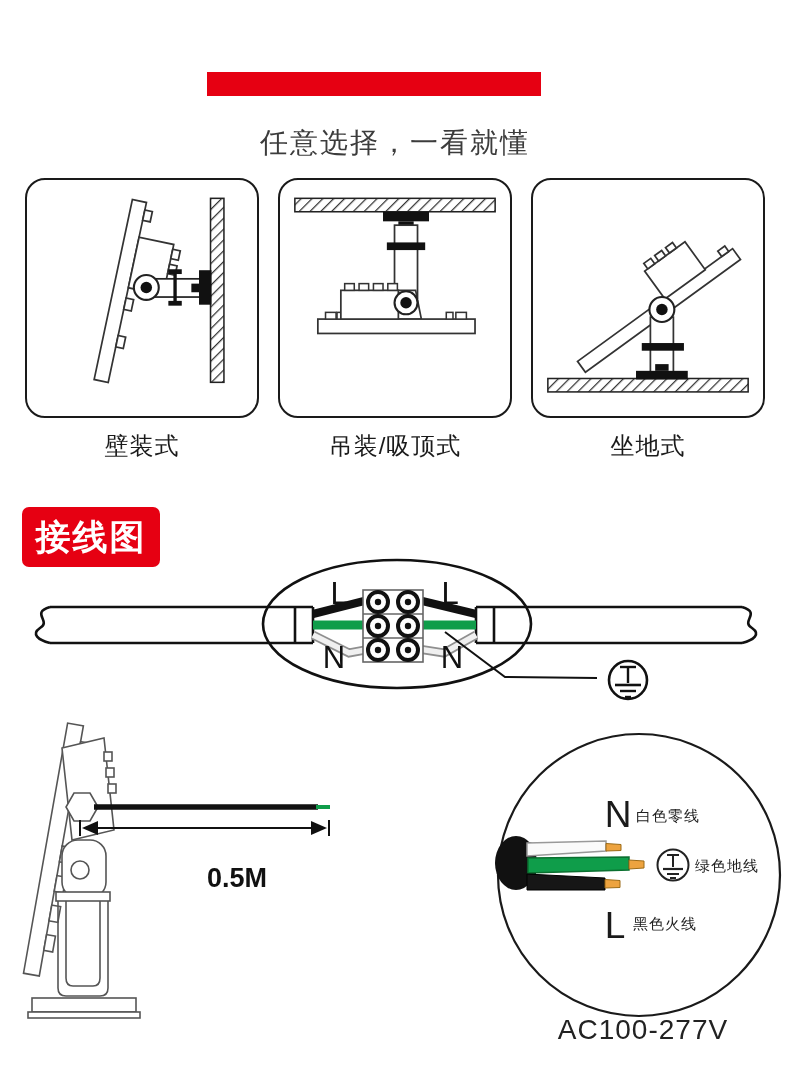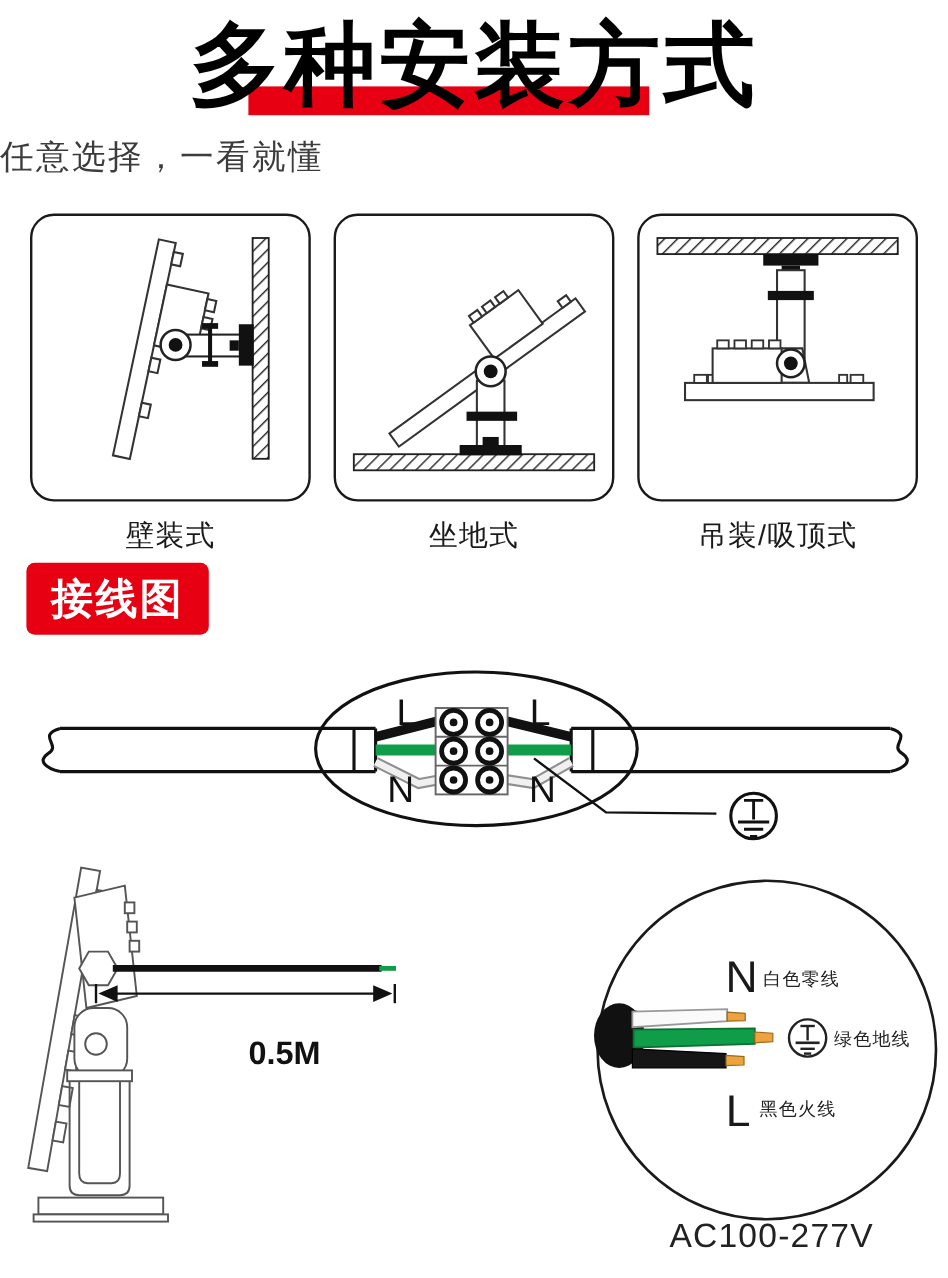--- a/index.html
+++ b/index.html
@@ -12,45 +12,44 @@
     color:#111;
     overflow:hidden;
   }
   
   .title-wrap{position:absolute;top:0;left:0;width:790px;height:110px;
     display:flex;align-items:center;justify-content:center;}
   .title-redbar{position:absolute;left:207px;top:72px;width:334px;height:24px;
     background:#e60012;z-index:1;}
   .title-text{position:relative;z-index:2;font-size:76px;font-weight:900;
     letter-spacing:3px;color:#000;line-height:1;}
-  .subtitle{position:absolute;top:112px;left:0;width:790px;
+  .subtitle{position:absolute;top:124px;left:0;width:790px;text-align:center;
     font-size:28px;letter-spacing:2px;color:#3c3c3c;}
   
   .mounts{position:absolute;top:178px;left:0;width:790px;
     display:flex;justify-content:center;gap:19px;padding:0 21px;box-sizing:border-box;}
   .mount-col{display:flex;flex-direction:column;align-items:center;width:234px;}
   .mount-box{width:230px;height:236px;border:2.5px solid #1a1a1a;border-radius:20px;
     background:#fff;display:flex;align-items:center;justify-content:center;}
   .mount-label{margin-top:12px;font-size:24px;font-weight:500;color:#1a1a1a;letter-spacing:1px;}
   
-  .wiring-badge{position:absolute;left:22px;top:469px;width:152px;height:60px;
+  .wiring-badge{position:absolute;left:22px;top:507px;width:138px;height:60px;
     background:#e60012;border-radius:7px;display:flex;align-items:center;justify-content:center;
     color:#fff;font-size:35px;font-weight:700;letter-spacing:2px;}
   .wiring-svg{position:absolute;top:552px;left:0;}
   .bottom-svg{position:absolute;top:710px;left:0;}
   svg text{font-family:"Liberation Sans", sans-serif;}
 </style>
 </head>
 <body>
 
 <div class="page">
 
   <div class="title-wrap">
     <div class="title-redbar"></div>
-    <div class="title-text">多种安装方式</div>
   </div>
   <div class="subtitle">任意选择，一看就懂</div>
 
   <div class="mounts">
 
     <div class="mount-col">
       <div class="mount-box">
         <svg width="226" height="230" viewBox="0 0 233 240">
           <defs>
             <pattern id="hatch1" width="8" height="8" patternTransform="rotate(45)" patternUnits="userSpaceOnUse">
@@ -77,43 +76,20 @@
           <circle cx="121" cy="109" r="13" fill="#fff" stroke="#222" stroke-width="2.2"></circle>
           <circle cx="121" cy="109" r="6" fill="#111"></circle>
         </svg>
       </div>
       <div class="mount-label">壁装式</div>
     </div>
 
     <div class="mount-col">
       <div class="mount-box">
         <svg width="226" height="230" viewBox="0 0 233 240">
-          <rect x="12" y="204" width="209" height="14" fill="url(#hatch1)" stroke="#222" stroke-width="1.6"></rect>
-          <g transform="rotate(-36 131 132)" fill="#fff" stroke="#333" stroke-width="1.8">
-            <rect x="28" y="124" width="200" height="14"></rect>
-            <rect x="140" y="89" width="52" height="36"></rect>
-            <rect x="144" y="82" width="9" height="7"></rect>
-            <rect x="158" y="82" width="9" height="7"></rect>
-            <rect x="172" y="82" width="9" height="7"></rect>
-            <rect x="214" y="117" width="9" height="7"></rect>
-          </g>
-          <rect x="119" y="140" width="24" height="58" fill="#fff" stroke="#333" stroke-width="1.8"></rect>
-          <rect x="110" y="167" width="44" height="8" fill="#111"></rect>
-          <rect x="104" y="196" width="54" height="9" fill="#111"></rect>
-          <rect x="124" y="189" width="14" height="7" fill="#111"></rect>
-          <circle cx="131" cy="132" r="13" fill="#fff" stroke="#222" stroke-width="2.2"></circle>
-          <circle cx="131" cy="132" r="6" fill="#111"></circle>
-        </svg>
-      </div>
-      <div class="mount-label">坐地式</div>
-    </div>
-
-    <div class="mount-col">
-      <div class="mount-box">
-        <svg width="226" height="230" viewBox="0 0 233 240">
           <rect x="12" y="16" width="209" height="14" fill="url(#hatch1)" stroke="#222" stroke-width="1.6"></rect>
           <rect x="104" y="30" width="48" height="10" fill="#111"></rect>
           <rect x="120" y="40" width="16" height="8" fill="#111"></rect>
           <rect x="116" y="44" width="24" height="76" fill="#fff" stroke="#333" stroke-width="1.8"></rect>
           <rect x="108" y="62" width="40" height="8" fill="#111"></rect>
           <polygon points="112,142 144,142 138,112 118,112" fill="#fff" stroke="#333" stroke-width="1.8"></polygon>
           <rect x="36" y="142" width="164" height="15" fill="#fff" stroke="#333" stroke-width="1.8"></rect>
           <rect x="44" y="135" width="11" height="7" fill="#fff" stroke="#333" stroke-width="1.6"></rect>
           <rect x="56" y="135" width="7" height="7" fill="#fff" stroke="#333" stroke-width="1.6"></rect>
           <rect x="180" y="135" width="11" height="7" fill="#fff" stroke="#333" stroke-width="1.6"></rect>
@@ -122,20 +98,43 @@
           <rect x="64" y="105" width="10" height="7" fill="#fff" stroke="#333" stroke-width="1.6"></rect>
           <rect x="79" y="105" width="10" height="7" fill="#fff" stroke="#333" stroke-width="1.6"></rect>
           <rect x="94" y="105" width="10" height="7" fill="#fff" stroke="#333" stroke-width="1.6"></rect>
           <rect x="109" y="105" width="10" height="7" fill="#fff" stroke="#333" stroke-width="1.6"></rect>
           <circle cx="128" cy="125" r="12" fill="#fff" stroke="#222" stroke-width="2.2"></circle>
           <circle cx="128" cy="125" r="6" fill="#111"></circle>
         </svg>
       </div>
       <div class="mount-label">吊装/吸顶式</div>
     </div>
+
+    <div class="mount-col">
+      <div class="mount-box">
+        <svg width="226" height="230" viewBox="0 0 233 240">
+          <rect x="12" y="204" width="209" height="14" fill="url(#hatch1)" stroke="#222" stroke-width="1.6"></rect>
+          <g transform="rotate(-36 131 132)" fill="#fff" stroke="#333" stroke-width="1.8">
+            <rect x="28" y="124" width="200" height="14"></rect>
+            <rect x="140" y="89" width="52" height="36"></rect>
+            <rect x="144" y="82" width="9" height="7"></rect>
+            <rect x="158" y="82" width="9" height="7"></rect>
+            <rect x="172" y="82" width="9" height="7"></rect>
+            <rect x="214" y="117" width="9" height="7"></rect>
+          </g>
+          <rect x="119" y="140" width="24" height="58" fill="#fff" stroke="#333" stroke-width="1.8"></rect>
+          <rect x="110" y="167" width="44" height="8" fill="#111"></rect>
+          <rect x="104" y="196" width="54" height="9" fill="#111"></rect>
+          <rect x="124" y="189" width="14" height="7" fill="#111"></rect>
+          <circle cx="131" cy="132" r="13" fill="#fff" stroke="#222" stroke-width="2.2"></circle>
+          <circle cx="131" cy="132" r="6" fill="#111"></circle>
+        </svg>
+      </div>
+      <div class="mount-label">坐地式</div>
+    </div>
   </div>
 
   <div class="wiring-badge">接线图</div>
 
   <svg class="wiring-svg" width="790" height="160" viewBox="0 0 790 160">
 
     <g stroke="#111" stroke-width="2.6" fill="none">
       <path d="M50 55 H313"></path>
       <path d="M50 91 H313"></path>
       <line x1="295" y1="55" x2="295" y2="91"></line>

